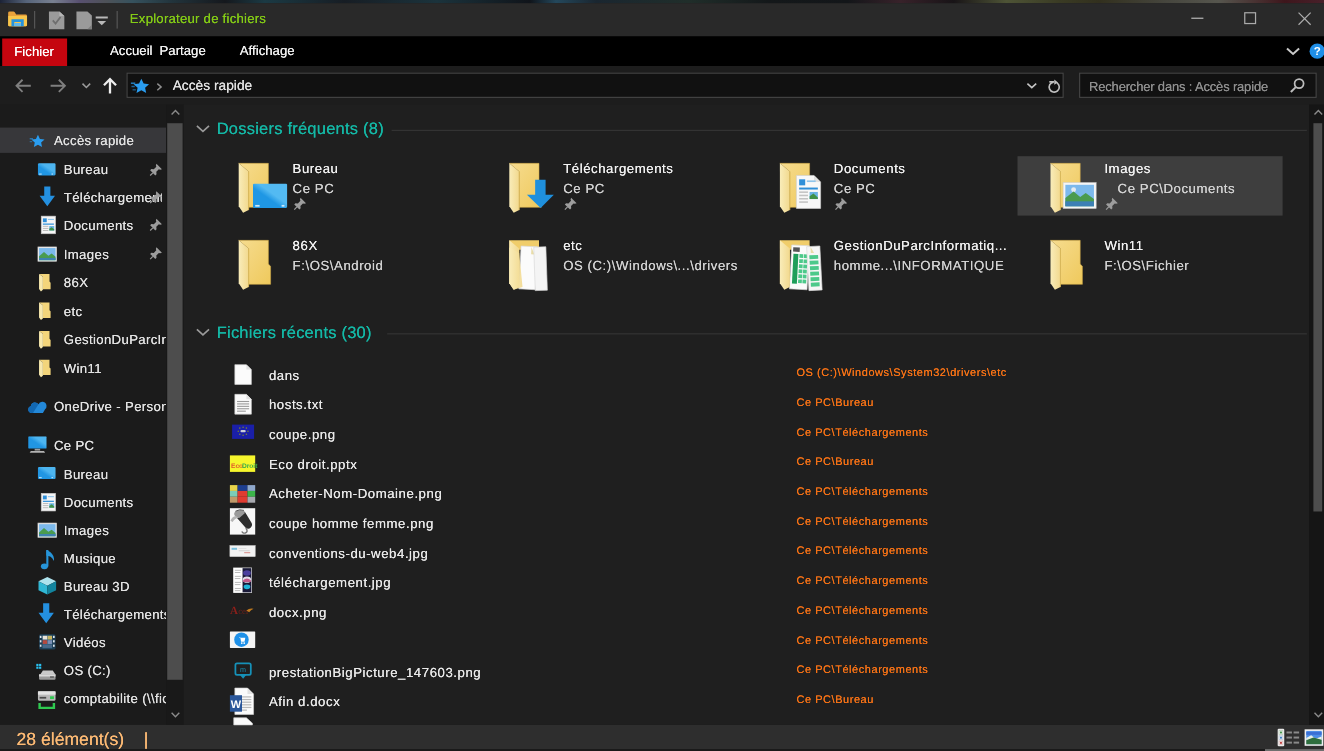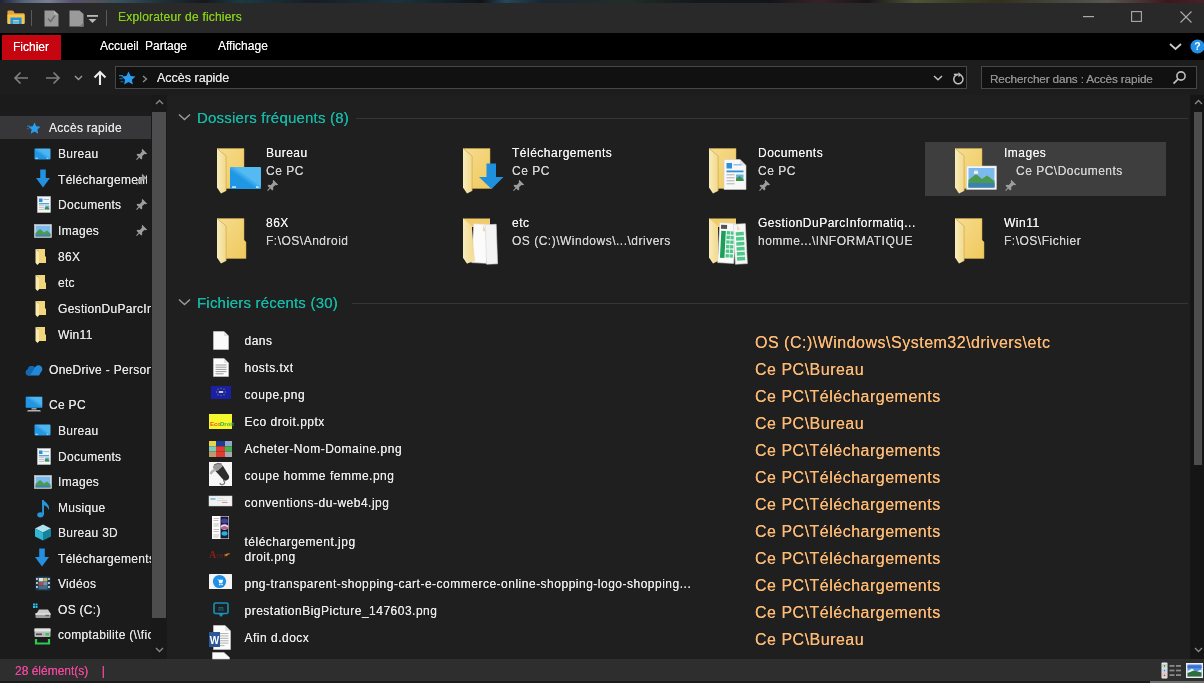--- a/index.html
+++ b/index.html
@@ -31,21 +31,21 @@
 #search-text { left:990px; top:72px; font-size:11.8px; color:#8f8f8f; letter-spacing:-0.15px; }
 
 .srow { position:absolute; font-size:12px; color:#e3e3e3; white-space:nowrap; letter-spacing:0.3px; }
 .sel { position:absolute; left:0; top:116px; width:151px; height:23px; background:#37373a; }
 
 .hdr { position:absolute; font-size:15px; color:#14b8a6; letter-spacing:0.2px; }
 .hline { position:absolute; height:1px; background:#363636; }
 .tname { position:absolute; font-size:12px; color:#f2f2f2; letter-spacing:0.5px; }
 .tpath { position:absolute; font-size:12px; color:#d2d2d2; letter-spacing:0.5px; }
 .fname { position:absolute; font-size:12px; color:#e9e9e9; letter-spacing:0.5px; }
-.fpath { position:absolute; font-size:16px; color:#fdba74; letter-spacing:0.5px;margin-left:31px; }
+.fpath { position:absolute; font-size:10px; color:#f97316; letter-spacing:0.5px; }
 
 .sb-track { position:absolute; background:#191919; }
 #sideclip { position:absolute; left:0; top:0; width:151px; height:659px; overflow:hidden; }
 .sb-thumb { position:absolute; background:#4d4d4d; }
 svg { position:absolute; overflow:visible; }
 </style>
 </head>
 <body>
 <div id="win">
   <div id="strip" class="abs"></div>
@@ -62,21 +62,21 @@
   <div id="fichier-txt">Fichier</div>
   <div class="t tabtxt" style="left:68px;margin-left:32px;">Accueil</div>
   <div class="t tabtxt" style="left:145px;">Partage</div>
   <div class="t tabtxt" style="left:218px;">Affichage</div>
 
   <div id="addr" class="field"></div>
   <div id="search" class="field"></div>
   <div id="addr-text" class="t">Accès rapide</div>
   <div id="search-text" class="t">Rechercher dans : Accès rapide</div>
 
-  <div id="statustext" class="t" style="left:15px; top:664px; font-size:12px; color:#ec4899;">28 élément(s)&nbsp;&nbsp;&nbsp;&nbsp;|</div>
+  <div id="statustext" class="t" style="left:15px; top:664px; font-size:16px; color:#fdba74;">28 élément(s)&nbsp;&nbsp;&nbsp;&nbsp;|</div>
 
   <svg style="left:7px; top:9px;" width="18" height="17" viewBox="0 0 21 18">
     <path d="M0.5,3 L0.5,15 Q0.5,16.5 2,16.5 L19,16.5 Q20.5,16.5 20.5,15 L20.5,5.5 Q20.5,4 19,4 L9,4 L7.5,1.5 Q7,0.8 6,0.8 L2,0.8 Q0.5,0.8 0.5,2 Z" fill="#e9a23b"></path>
     <path d="M0.5,5.5 L20.5,5.5 L20.5,15 Q20.5,16.5 19,16.5 L2,16.5 Q0.5,16.5 0.5,15 Z" fill="#f7c64c"></path>
     <path d="M4,9 L4,16.5 L7,16.5 L7,12 L14,12 L14,16.5 L17,16.5 L17,9 Z" fill="#2492dd"></path>
     <path d="M7,16.5 L7,13 L14,13 L14,16.5 Z" fill="#5db8ef"></path>
   </svg>
   <div class="abs" style="left:31px; top:10px; width:1px; height:16px; background:#5a5a5a;"></div>
   <svg style="left:44px; top:10px;" width="15" height="17" viewBox="0 0 15 17">
     <path d="M0.5,0.5 H10 L14.5,4.5 V16.5 H0.5 Z" fill="#9a9a9a"></path>
@@ -545,25 +545,24 @@
   <div class="fname" style="left:244.5px; top:387.5px;">coupe.png</div>
   <div class="fpath" style="left:724px; top:387.5px;">Ce PC\Téléchargements</div>
   <div class="fname" style="left:244.5px; top:414.5px;">Eco droit.pptx</div>
   <div class="fpath" style="left:724px; top:414.5px;">Ce PC\Bureau</div>
   <div class="fname" style="left:244.5px; top:442px;">Acheter-Nom-Domaine.png</div>
   <div class="fpath" style="left:724px; top:442px;">Ce PC\Téléchargements</div>
   <div class="fname" style="left:244.5px; top:469px;">coupe homme femme.png</div>
   <div class="fpath" style="left:724px; top:469px;">Ce PC\Téléchargements</div>
   <div class="fname" style="left:244.5px; top:496px;">conventions-du-web4.jpg</div>
   <div class="fpath" style="left:724px; top:496px;">Ce PC\Téléchargements</div>
-  <div class="fname" style="left:244.5px; top:523px;margin-top:12px;">téléchargement.jpg</div>
+  <div class="fname" style="left:244.5px; top:523px;">téléchargement.jpg</div>
   <div class="fpath" style="left:724px; top:523px;">Ce PC\Téléchargements</div>
-  <div class="fname" style="left:244.5px; top:550px;">droit.png</div>
+  <div class="fname" style="left:244.5px; top:550px;">docx.png</div>
   <div class="fpath" style="left:724px; top:550px;">Ce PC\Téléchargements</div>
-  <div class="fname" style="left:244.5px; top:577px;">png-transparent-shopping-cart-e-commerce-online-shopping-logo-shopping...</div>
   <div class="fpath" style="left:724px; top:577px;">Ce PC\Téléchargements</div>
   <div class="fname" style="left:244.5px; top:604px;">prestationBigPicture_147603.png</div>
   <div class="fpath" style="left:724px; top:604px;">Ce PC\Téléchargements</div>
   <div class="fname" style="left:244.5px; top:631px;">Afin d.docx</div>
   <div class="fpath" style="left:724px; top:631px;">Ce PC\Bureau</div>
 
   <svg style="left:213px; top:331px;" width="16" height="19" viewBox="0 0 16 19">
     <path d="M0.5,0.5 H11 L15.5,5 V18.5 H0.5 Z" fill="#fbfbfb" stroke="#d0d0d0" stroke-width="0.6"></path>
     <path d="M11,0.5 L15.5,5 H11 Z" fill="#e2e2e2"></path>
   </svg>

